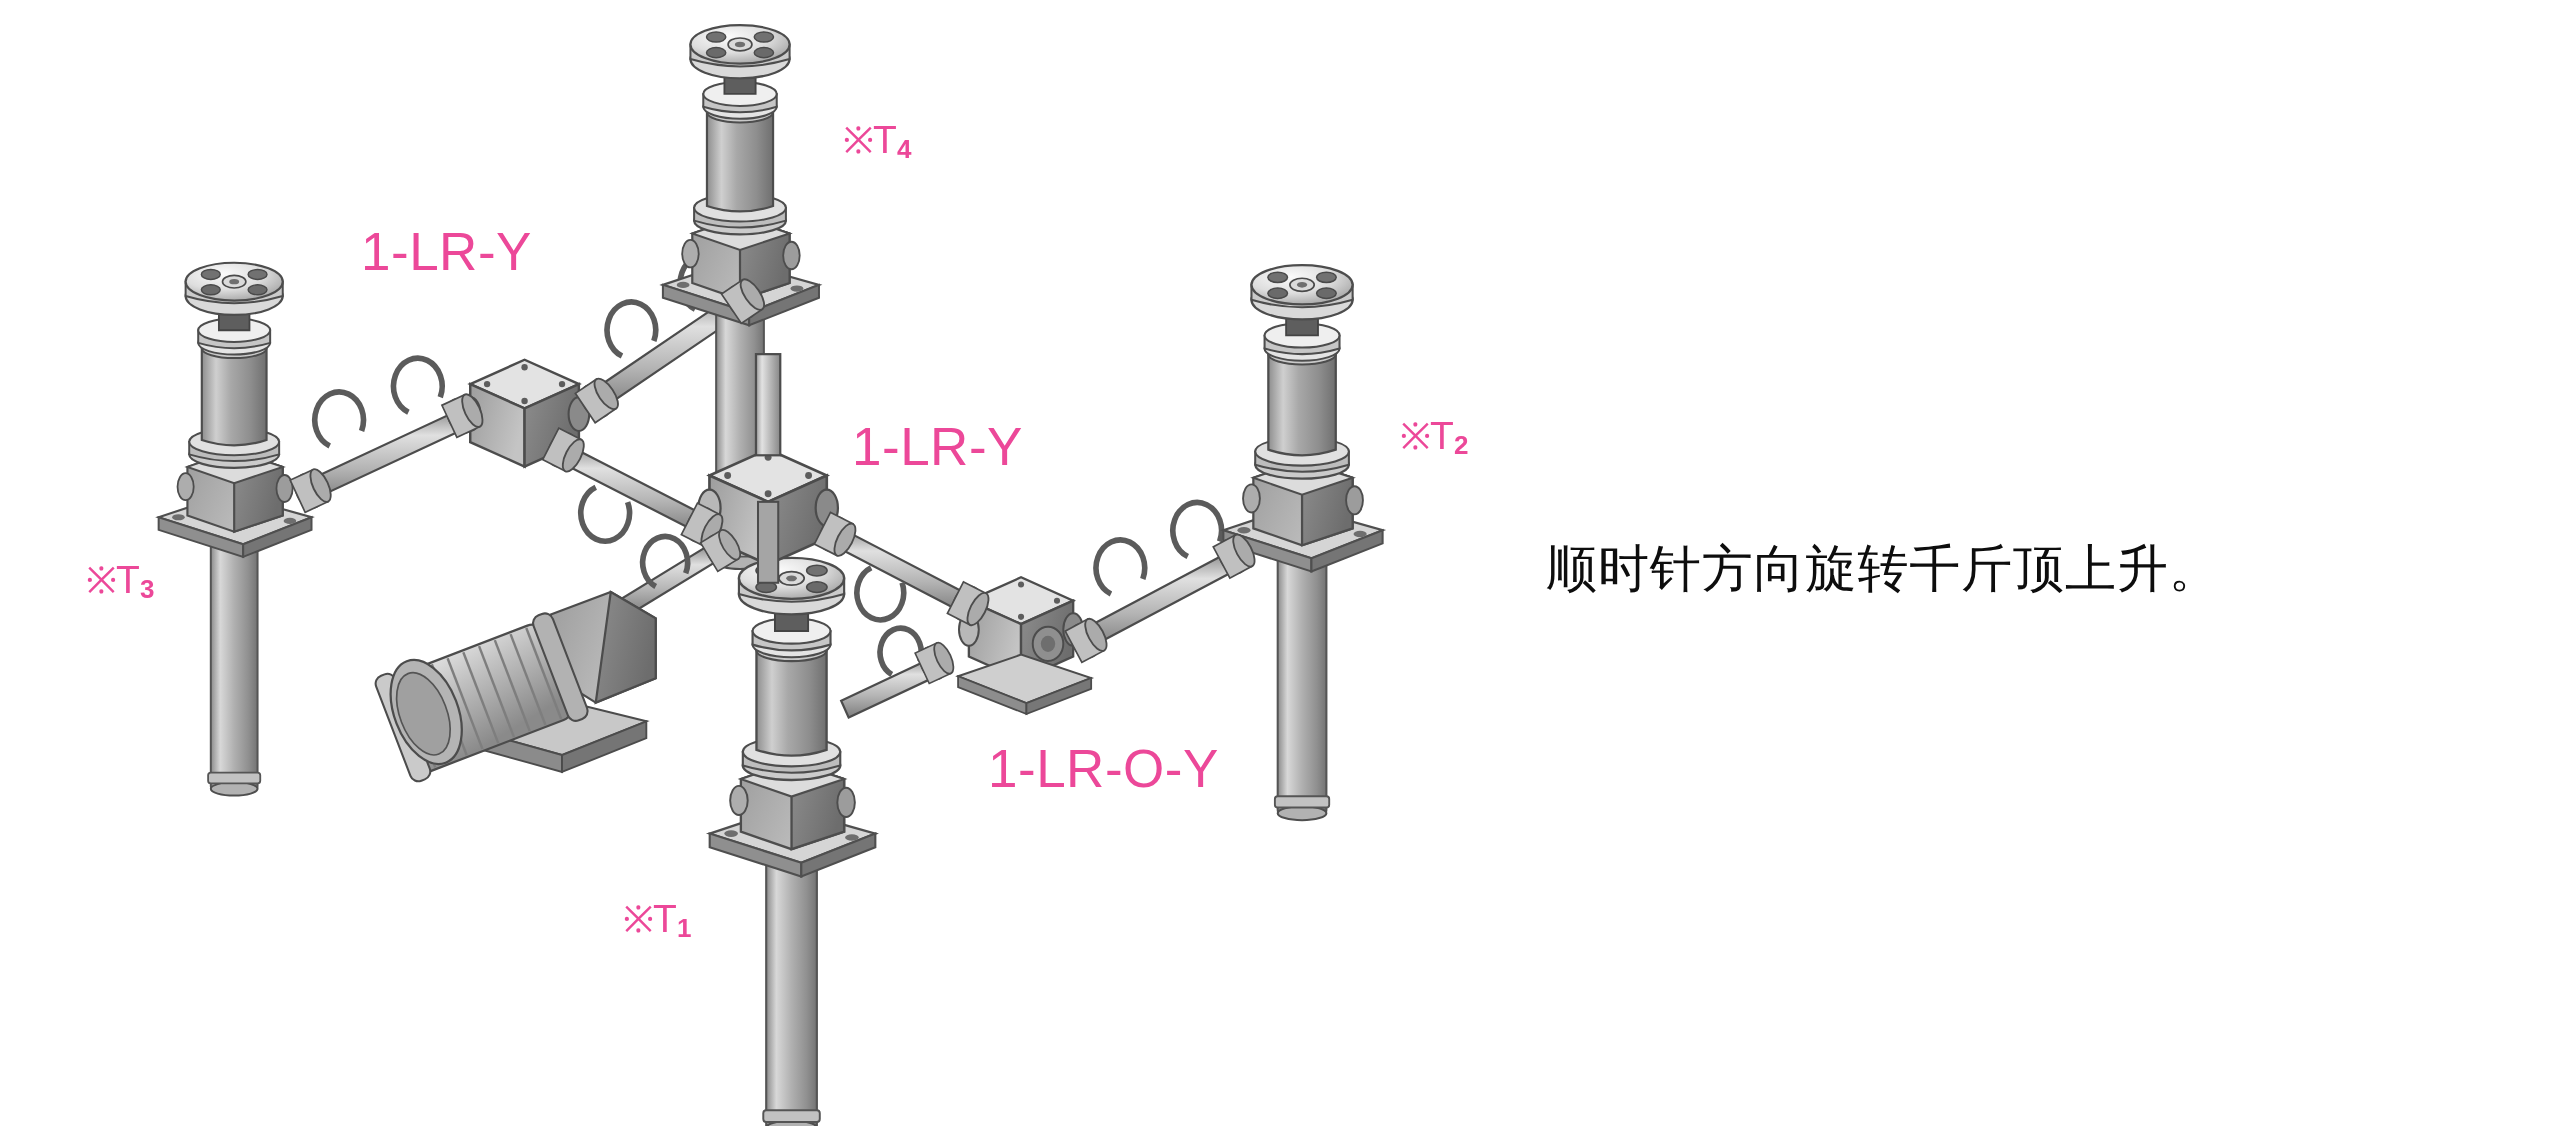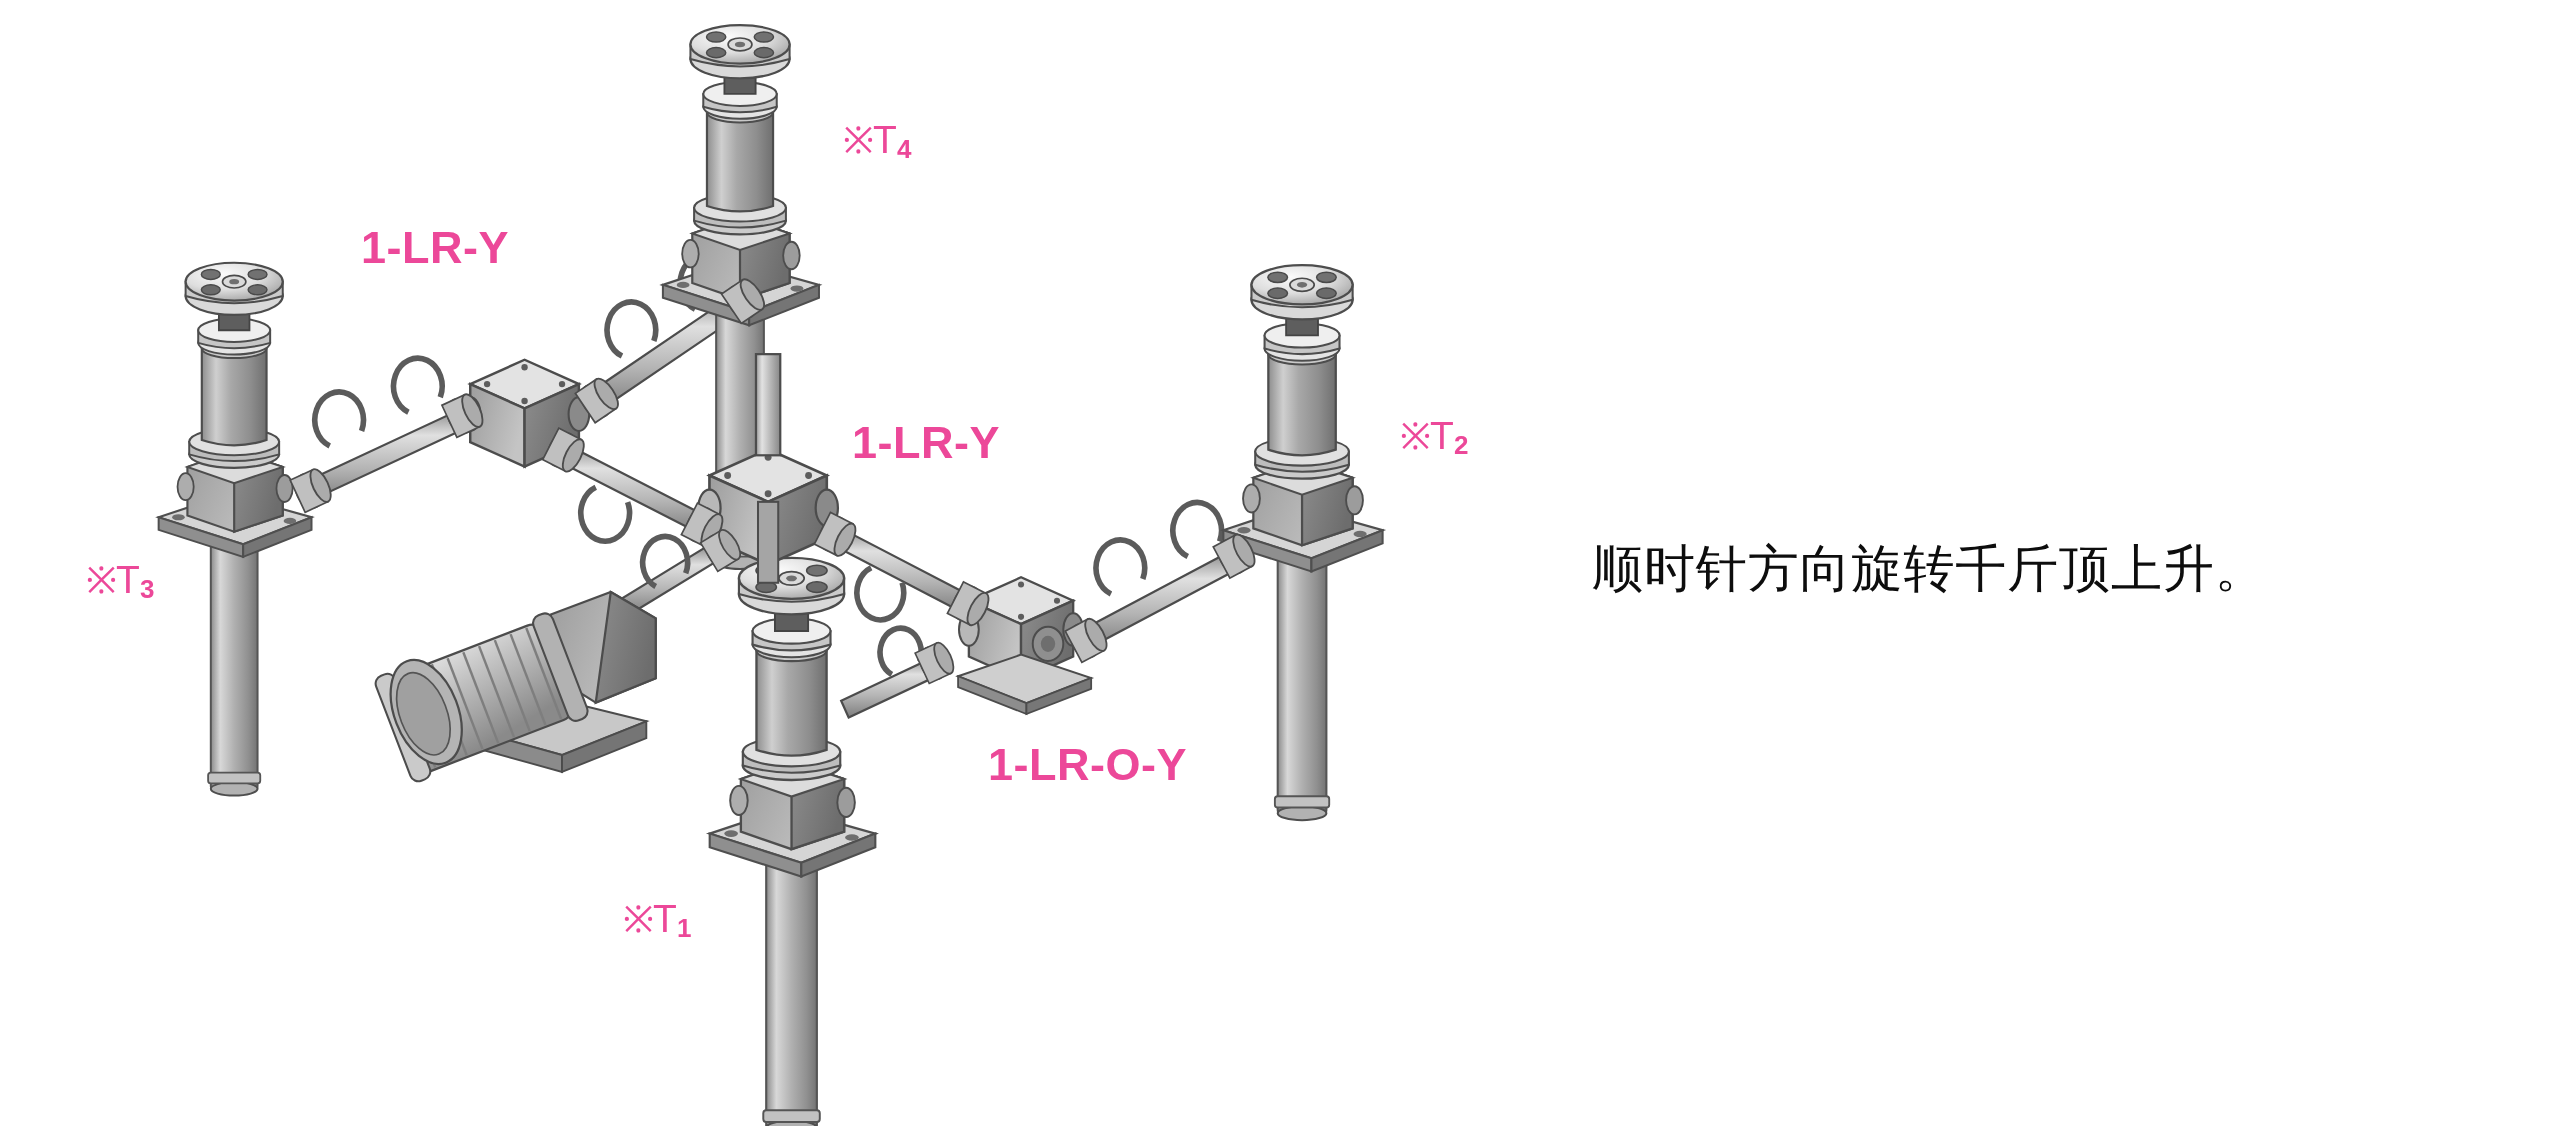--- a/index.html
+++ b/index.html
@@ -22,23 +22,23 @@
     height: 1127px;
   }
   .txt {
     position: absolute;
     color: #ec4899;
     white-space: nowrap;
     line-height: 1;
     font-family: "Liberation Sans", sans-serif;
   }
   .gearbox-label {
-    font-size: 45px;
+    font-size: 53px;
     letter-spacing: 0.5px;
-    font-weight: 700;
+    font-weight: 400;
   }
   .jack-label {
     font-size: 39px;
     font-weight: 400;
   }
   .jack-label .sub {
     font-size: 26px;
     vertical-align: -0.18em;
     font-weight: 700;
     letter-spacing: 0;
@@ -316,16 +316,16 @@
   </div>
 
   <div class="txt jack-label" style="left:86px; top:560px;">
     <span class="mark">※</span><span>T</span><span class="sub">3</span>
   </div>
 
   <div class="txt jack-label" style="left:623px; top:899px;">
     <span class="mark">※</span><span>T</span><span class="sub">1</span>
   </div>
 
-  <div class="txt note-text" style="left:1546px; top:543px;margin-left:46px;">顺时针方向旋转千斤顶上升。</div>
+  <div class="txt note-text" style="left:1546px; top:543px;">顺时针方向旋转千斤顶上升。</div>
 
 </div>
 
 
 </body></html>

